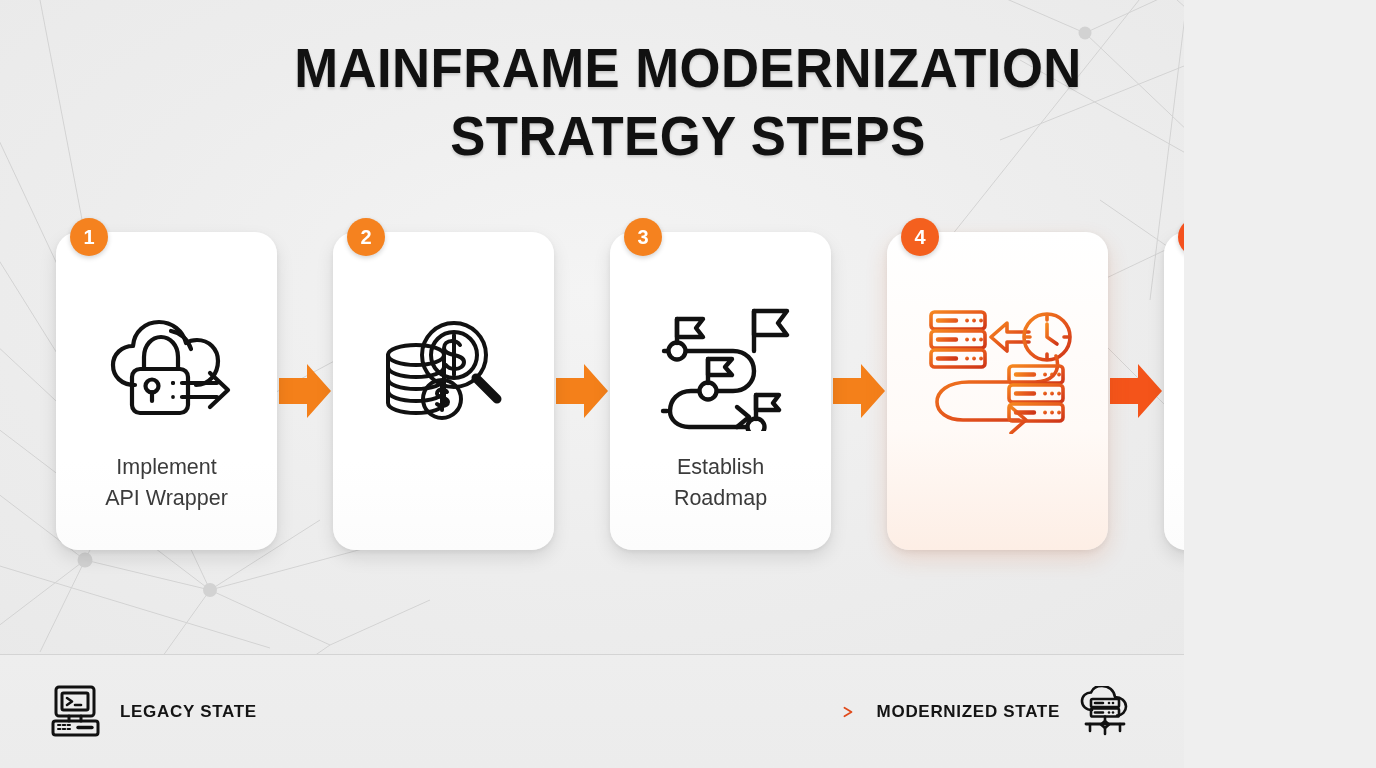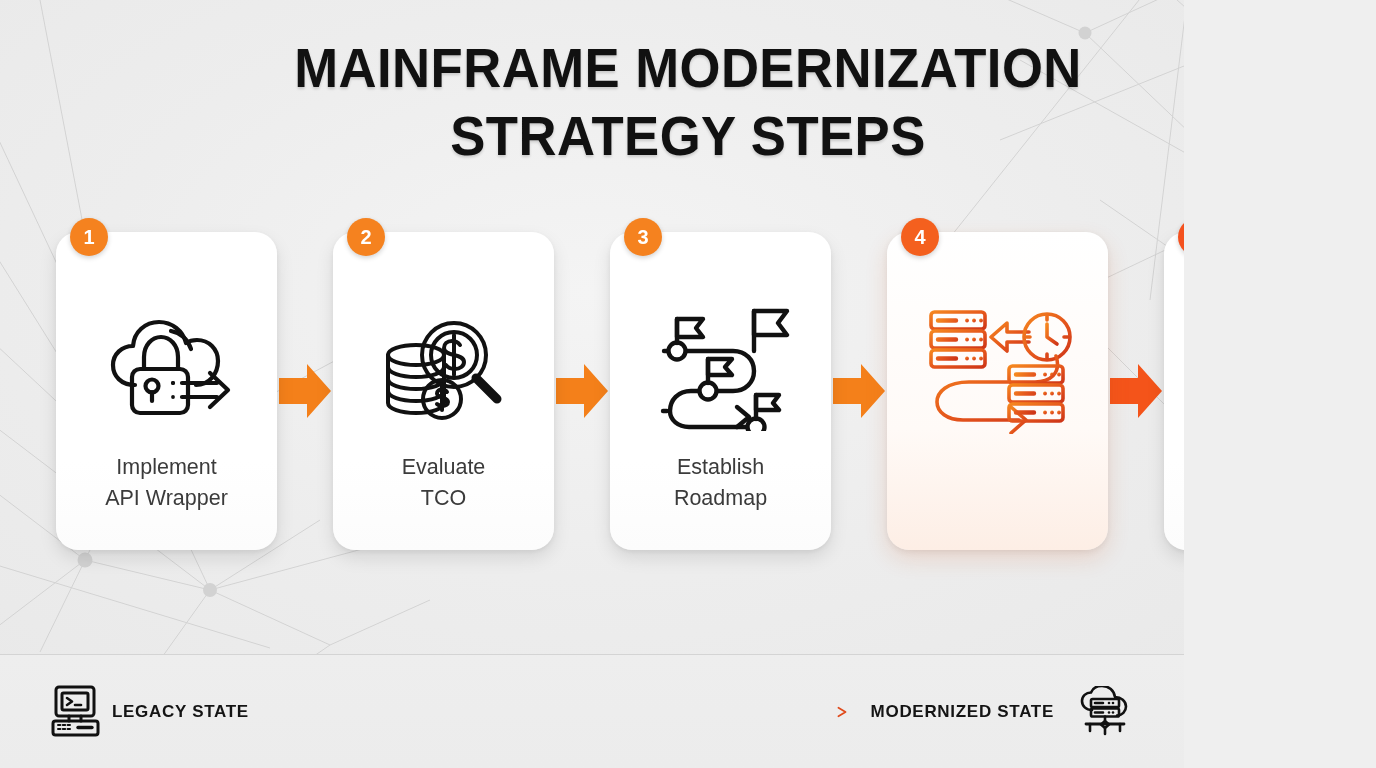--- a/index.html
+++ b/index.html
@@ -179,22 +179,22 @@
   }
 
   .footer-label {
     font-size: 17px;
     font-weight: bold;
     letter-spacing: 0.7px;
     color: #141414;
     white-space: nowrap;
   }
 
-  .footer-label.left  { margin-left: 10px; margin-right: 22px; }
-  .footer-label.right { margin-right: 24px; margin-left: 22px; }
+  .footer-label.left  { margin-left: 18px; margin-right: 22px; }
+  .footer-label.right { margin-right: 18px; margin-left: 22px; }
 
   .footer-track {
     flex: 1 1 auto;
     height: 12px;
     position: relative;
   }
   .footer-track svg { display: block; width: 100%; height: 12px; }
 
   .ic { display: block; }
 </style>
@@ -302,24 +302,20 @@
 
             <path d="M86 38 C84 35 81 34 78 34 C73 34 70 37 70 41 C70 50 90 46 90 55 C90 59 86 62 81 62 C77 62 74 61 72 58"></path>
             <path d="M80 28 V68"></path>
 
             <circle cx="68" cy="92" r="19"></circle>
             <path d="M73 85 C71.5 83 69.5 82.5 68 82.5 C65 82.5 63 84 63 86.5 C63 91.5 74 89.5 74 95 C74 97.5 71.5 99 68.5 99 C66.5 99 64.5 98.5 63 97"></path>
             <path d="M68 79 V103"></path>
           </g>
         </svg>
       </div>
-      <div class="card-label">
-        <span>Evaluate</span>
-        <span class="l2">TCO</span>
-      </div>
     </div>
 
     <div class="connector">
       <svg class="ic" width="56" height="62" viewBox="0 0 56 62" xmlns="http://www.w3.org/2000/svg">
         <path d="M2 18 H30 V4 L54 31 L30 58 V44 H2 Z" fill="#F4801A"></path>
       </svg>
     </div>
 
     <div class="card">
       <div class="badge" style="background:#F5821F;">

